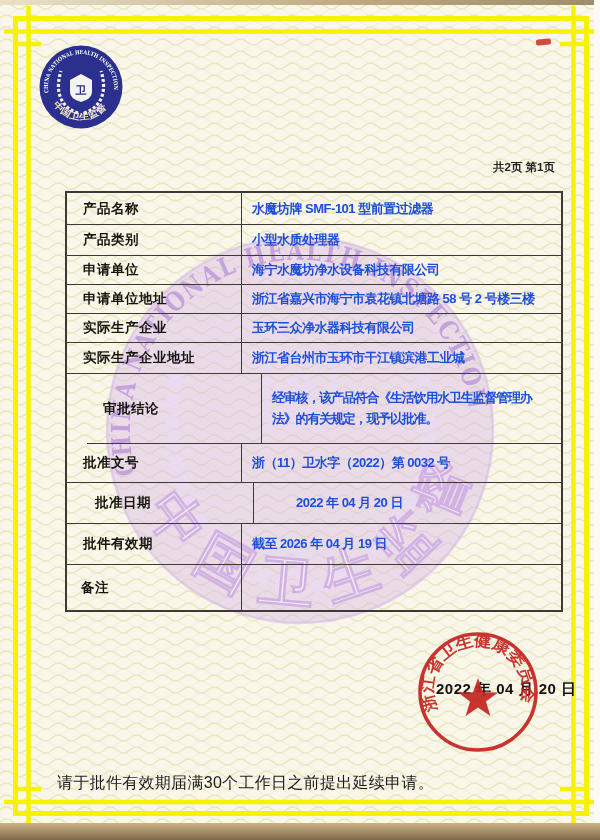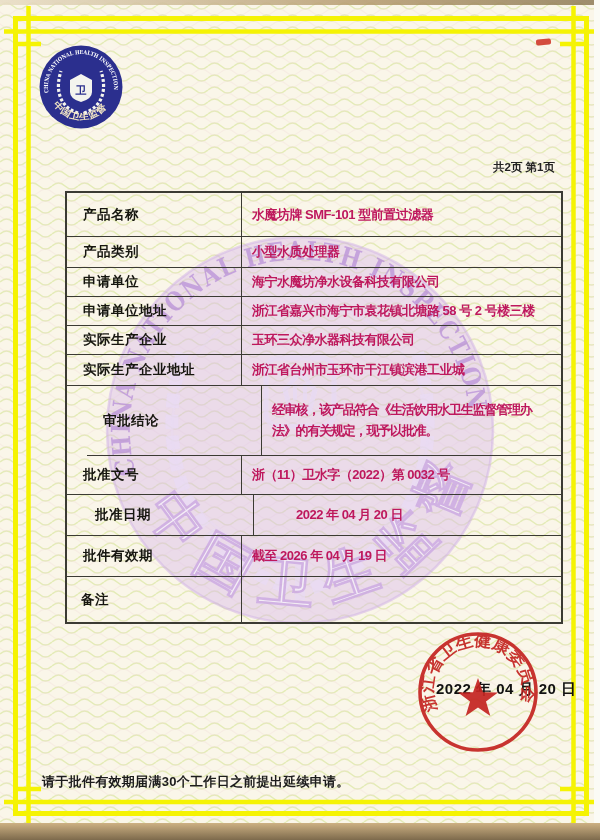--- a/index.html
+++ b/index.html
@@ -36,23 +36,23 @@
   }
   .t-row{display:flex;border-bottom:1.5px solid #3b3b33;box-sizing:border-box;}
   .t-row:last-child{border-bottom:none;}
   .cell{display:flex;align-items:center;box-sizing:border-box;}
   .cell-label{
     width:175px;flex:0 0 175px;border-right:1.5px solid #3b3b33;
     padding-left:16px;font-size:13.5px;font-weight:bold;letter-spacing:.5px;color:#16160f;
   }
   .cell-value{
     flex:1;padding:3px 8px 3px 10px;
-    font-size:13px;font-weight:bold;letter-spacing:-.5px;line-height:1.5;color:#be185d;
-  }
-  .t-row:nth-child(1){height:44px;}
+    font-size:13px;font-weight:bold;letter-spacing:-.5px;line-height:1.5;color:#1d4ed8;
+  }
+  .t-row:nth-child(1){height:32px;}
   .t-row:nth-child(2){height:31px;}
   .t-row:nth-child(3){height:29px;}
   .t-row:nth-child(4){height:29px;}
   .t-row:nth-child(5){height:29px;}
   .t-row:nth-child(6){height:31px;}
   .t-row:nth-child(7){height:70px;margin-left:20px;}
   .t-row:nth-child(8){height:39px;}
   .t-row:nth-child(9){height:41px;padding-left:12px;}
   .t-row:nth-child(10){height:41px;}
   .t-row:nth-child(11){height:45px;}
@@ -61,22 +61,22 @@
   .t-row:nth-child(11) .cell-label{padding-left:14px;}
   
   .stamp-date{
     left:436px;top:680px;z-index:5;white-space:nowrap;
     font-size:15px;font-weight:bold;letter-spacing:.5px;color:#111;
   }
   #stamp-svg{left:413px;top:626px;z-index:7;opacity:.92;}
   .stamp-red{stroke:#c42421;fill:none;}
   .stamp-text{fill:#c42421;font-weight:bold;font-family:"DejaVu Sans",sans-serif;}
   .footer-note{
-    left:42px;top:773px;z-index:5;white-space:nowrap;
-    font-size:13px;font-weight:bold;letter-spacing:.3px;color:#1c1c1c;
+    left:57px;top:773px;z-index:5;white-space:nowrap;
+    font-size:16px;font-weight:normal;letter-spacing:.3px;color:#1c1c1c;
   }
   
   .scan-strip-top{left:0;top:0;width:600px;height:5px;z-index:8;
     background:linear-gradient(90deg,#e8ddc4,#b49a6e 60%,#8d7a55);opacity:.85;}
   .scan-strip-bottom{left:0;bottom:0;width:600px;height:17px;z-index:9;
     background:linear-gradient(180deg,#cdb183,#7d6a4c);}
   .scan-strip-right{right:0;top:0;width:6px;height:840px;z-index:8;background:#fbfbf5;}
   .red-mark{left:536px;top:39px;width:15px;height:6px;z-index:4;
     background:#cf382b;border-radius:2px;transform:rotate(-6deg);opacity:.9;}
 </style>

